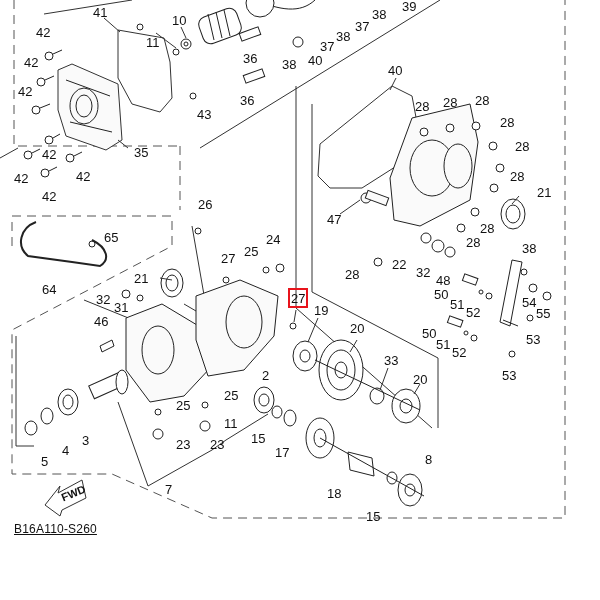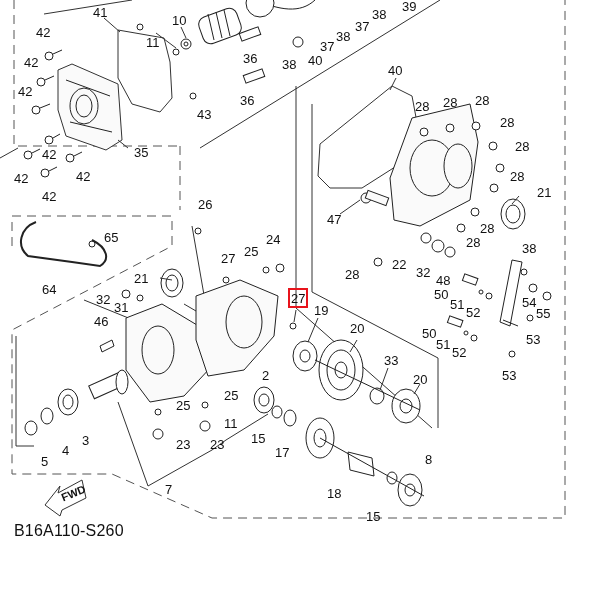--- a/index.html
+++ b/index.html
@@ -1,20 +1,20 @@
 <!DOCTYPE html>
 <html><head>
 <meta charset="utf-8">
 <style>
   html, body { margin:0; padding:0; background:#ffffff; }
   body { width:600px; height:600px; overflow:hidden; position:relative; font-family:"Liberation Sans", sans-serif; }
   #canvas { position:absolute; left:0; top:0; width:600px; height:600px; }
   .lbl { position:absolute; font-size:13px; color:#111; line-height:1; white-space:nowrap; cursor:pointer; }
   .lbl.hl { outline:2px solid #e8141c; padding:2px 1px 1px 1px; }
-  .code { position:absolute; font-size:16px; color:#111; letter-spacing:0.2px; }
+  .code { position:absolute; font-size:12px; color:#111; letter-spacing:0.2px;text-decoration:underline; }
 </style>
 </head>
 <body>
 
 <div id="canvas">
 <svg width="600" height="600" viewBox="0 0 600 600" xmlns="http://www.w3.org/2000/svg">
   <g fill="none" stroke="#222" stroke-width="1">
 
     <g stroke-dasharray="9 6" stroke="#555">
       <polyline points="14,0 14,146 180,146"></polyline>

